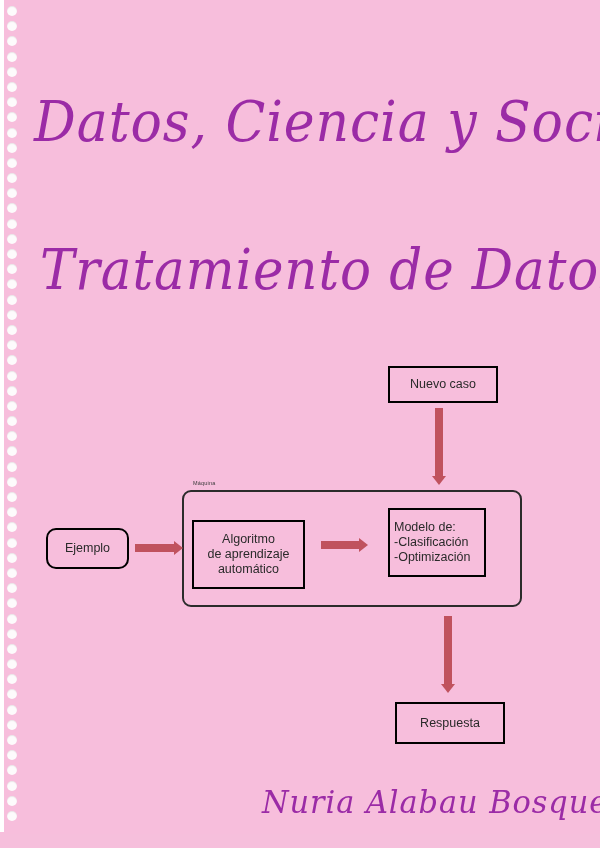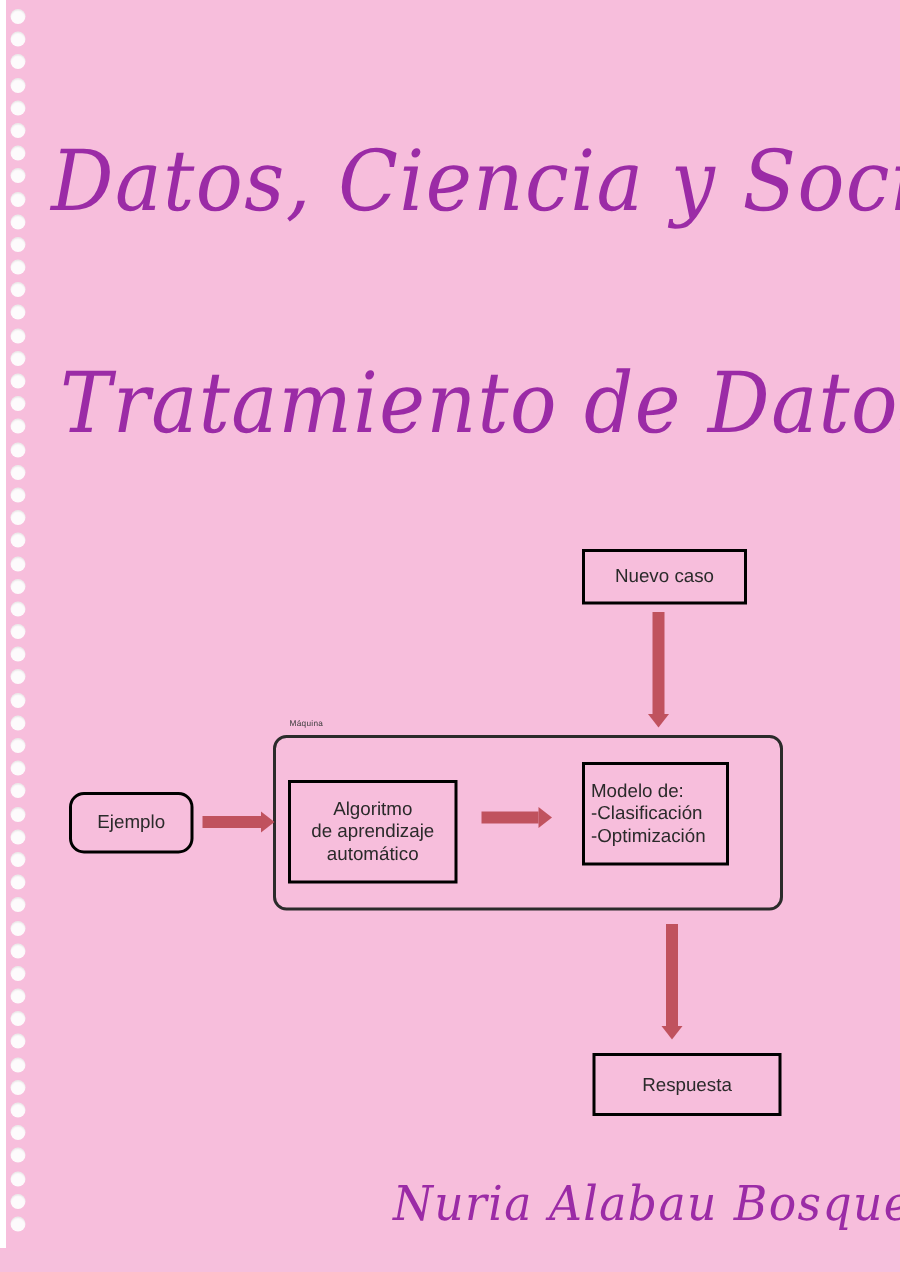--- a/index.html
+++ b/index.html
@@ -88,21 +88,21 @@
       text-align: center;
       font-family: "Liberation Sans", sans-serif;
       font-size: 12.5px;
       color: #2a2a2a;
       line-height: 15px;
     }
     .box-nuevo { left: 388px; top: 366px; width: 110px; height: 37px; }
     .box-ejemplo { left: 46px; top: 528px; width: 83px; height: 41px; border-radius: 10px; }
     .box-algoritmo { left: 192px; top: 508px; width: 113px; height: 69px; margin-top: 12px; }
     .box-modelo { left: 388px; top: 508px; width: 98px; height: 69px; text-align: left; justify-content: flex-start; padding-left: 4px; }
-    .box-respuesta { left: 395px; top: 702px; width: 126px; height: 42px; }
+    .box-respuesta { left: 395px; top: 702px; width: 110px; height: 42px; }
 
     .maquina-frame {
       position: absolute;
       left: 182px; top: 490px;
       width: 340px; height: 117px;
       border: 2px solid #2b2b2b;
       border-radius: 9px;
       box-sizing: border-box;
     }
     .maquina-label {

